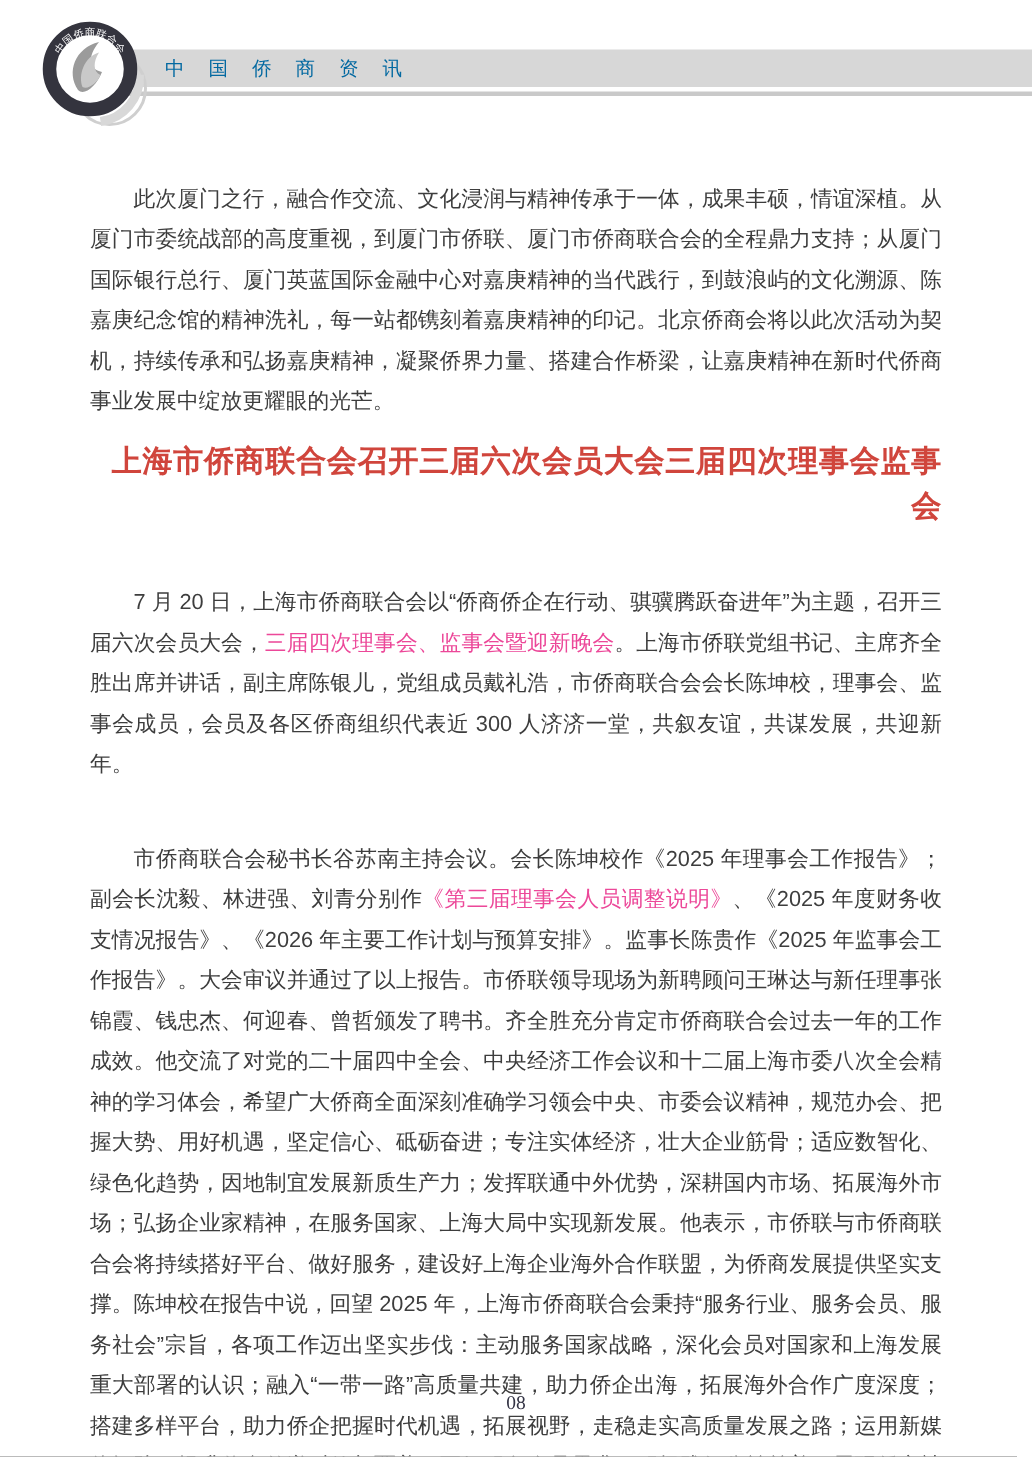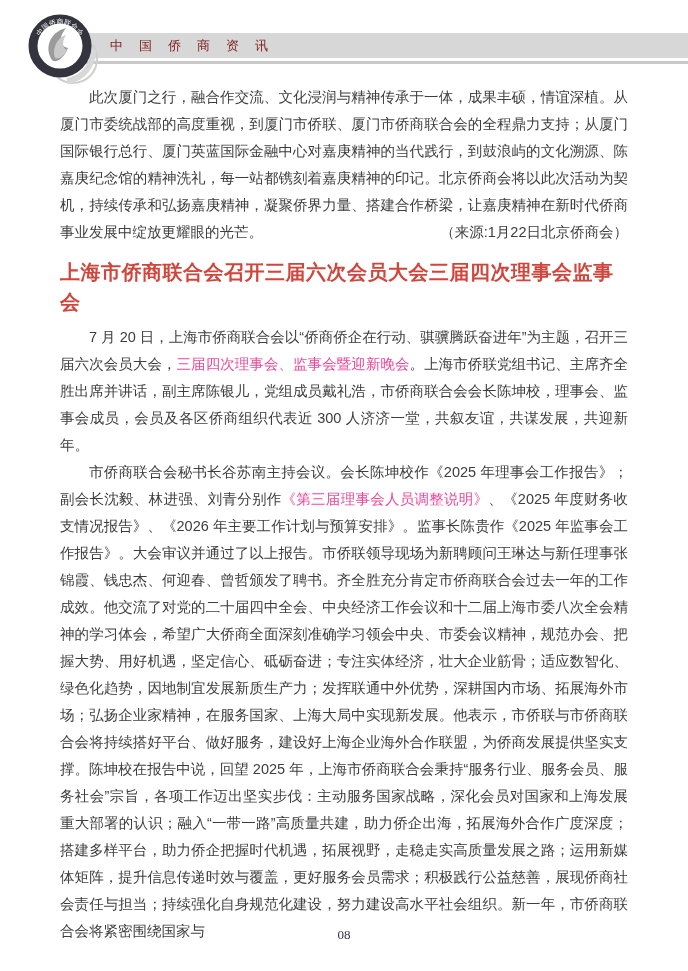--- a/index.html
+++ b/index.html
@@ -11,42 +11,42 @@
     overflow:hidden;
     font-family:"Liberation Sans", sans-serif;
   }
   
   .banner{
     position:absolute;left:86px;right:0;top:33px;height:25px;
     background:#d7d7d7;z-index:1;
     display:flex;align-items:center;padding-left:24px;box-sizing:border-box;
   }
   .banner-text{
-    font-size:13px;color:#7f1d1d;letter-spacing:16px;white-space:nowrap;
+    font-size:13px;color:#0369a1;letter-spacing:16px;white-space:nowrap;
   }
   .banner-line{
     position:absolute;left:86px;right:0;top:61px;height:3px;
     background:#c9c9c9;z-index:1;
   }
   .logo{
     position:absolute;left:22px;top:8px;width:80px;height:80px;z-index:2;
   }
   
   .content{
     position:absolute;left:60px;top:84px;width:568px;
     font-size:14.5px;line-height:27px;color:#3d3d3d;
     text-align:justify;
   }
   .body-p{margin:0;}
-  .indent{text-indent:2em;}
+  .indent{text-indent:2em;margin-top:36px;}
   .red{color:#ec4899;}
   .source{float:right;text-indent:0;}
   .headline{
     margin:11px 0 7px;
-    text-align:left;text-indent:0;
+    text-align:right;text-indent:0;
     color:#d0453c;
     font-size:20px;font-weight:bold;line-height:30px;letter-spacing:0.5px;
   }
   
   .page-number{
     position:absolute;bottom:28px;left:0;width:100%;
     text-align:center;
     font-family:"Liberation Serif", serif;
     font-size:13px;color:#333344;
   }
@@ -81,21 +81,21 @@
       </text>
 
       <path d="M30 52 C 22 40 28 24 44 20 C 36 30 37 38 46 40 C 42 50 34 56 30 52 Z" fill="#9b9b9b"></path>
       <path d="M33 50 C 30 42 34 30 44 27 C 40 33 40 40 45 42 C 43 47 37 52 33 50 Z" fill="#c9c9c9"></path>
     </svg>
   </div>
 
   <main class="content">
 
 
-    <p class="body-p indent"><span>此次厦门之行，融合作交流、文化浸润与精神传承于一体，成果丰硕，情谊深植。从厦门市委统战部的高度重视，到厦门市侨联、厦门市侨商联合会的全程鼎力支持；从厦门国际银行总行、厦门英蓝国际金融中心对嘉庚精神的当代践行，到鼓浪屿的文化溯源、陈嘉庚纪念馆的精神洗礼，每一站都镌刻着嘉庚精神的印记。北京侨商会将以此次活动为契机，持续传承和弘扬嘉庚精神，凝聚侨界力量、搭建合作桥梁，让嘉庚精神在新时代侨商事业发展中绽放更耀眼的光芒。</span><span class="source">（来源:1月22日北京侨商会）</span></p>
+    <p class="body-p indent"><span>此次厦门之行，融合作交流、文化浸润与精神传承于一体，成果丰硕，情谊深植。从厦门市委统战部的高度重视，到厦门市侨联、厦门市侨商联合会的全程鼎力支持；从厦门国际银行总行、厦门英蓝国际金融中心对嘉庚精神的当代践行，到鼓浪屿的文化溯源、陈嘉庚纪念馆的精神洗礼，每一站都镌刻着嘉庚精神的印记。北京侨商会将以此次活动为契机，持续传承和弘扬嘉庚精神，凝聚侨界力量、搭建合作桥梁，让嘉庚精神在新时代侨商事业发展中绽放更耀眼的光芒。</span></p>
 
     <h1 class="headline">上海市侨商联合会召开三届六次会员大会三届四次理事会监事会</h1>
 
     <p class="body-p indent"><span>7 月 20 日，上海市侨商联合会以“侨商侨企在行动、骐骥腾跃奋进年”为主题，召开三届六次会员大会，</span><span class="red">三届四次理事会、监事会暨迎新晚会</span><span>。上海市侨联党组书记、主席齐全胜出席并讲话，副主席陈银儿，党组成员戴礼浩，市侨商联合会会长陈坤校，理事会、监事会成员，会员及各区侨商组织代表近 300 人济济一堂，共叙友谊，共谋发展，共迎新年。</span></p>
 
     <p class="body-p indent"><span>市侨商联合会秘书长谷苏南主持会议。会长陈坤校作《2025 年理事会工作报告》；副会长沈毅、林进强、刘青分别作</span><span class="red">《第三届理事会人员调整说明》</span><span>、《2025 年度财务收支情况报告》、《2026 年主要工作计划与预算安排》。监事长陈贵作《2025 年监事会工作报告》。大会审议并通过了以上报告。市侨联领导现场为新聘顾问王琳达与新任理事张锦霞、钱忠杰、何迎春、曾哲颁发了聘书。齐全胜充分肯定市侨商联合会过去一年的工作成效。他交流了对党的二十届四中全会、中央经济工作会议和十二届上海市委八次全会精神的学习体会，希望广大侨商全面深刻准确学习领会中央、市委会议精神，规范办会、把握大势、用好机遇，坚定信心、砥砺奋进；专注实体经济，壮大企业筋骨；适应数智化、绿色化趋势，因地制宜发展新质生产力；发挥联通中外优势，深耕国内市场、拓展海外市场；弘扬企业家精神，在服务国家、上海大局中实现新发展。他表示，市侨联与市侨商联合会将持续搭好平台、做好服务，建设好上海企业海外合作联盟，为侨商发展提供坚实支撑。陈坤校在报告中说，回望 2025 年，上海市侨商联合会秉持“服务行业、服务会员、服务社会”宗旨，各项工作迈出坚实步伐：主动服务国家战略，深化会员对国家和上海发展重大部署的认识；融入“一带一路”高质量共建，助力侨企出海，拓展海外合作广度深度；搭建多样平台，助力侨企把握时代机遇，拓展视野，走稳走实高质量发展之路；运用新媒体矩阵，提升信息传递时效与覆盖，更好服务会员需求；积极践行公益慈善，展现侨商社会责任与担当；持续强化自身规范化建设，努力建设高水平社会组织。新一年，市侨商联合会将紧密围绕国家与</span></p>
 
   </main>
 
   <div class="page-number">08</div>

